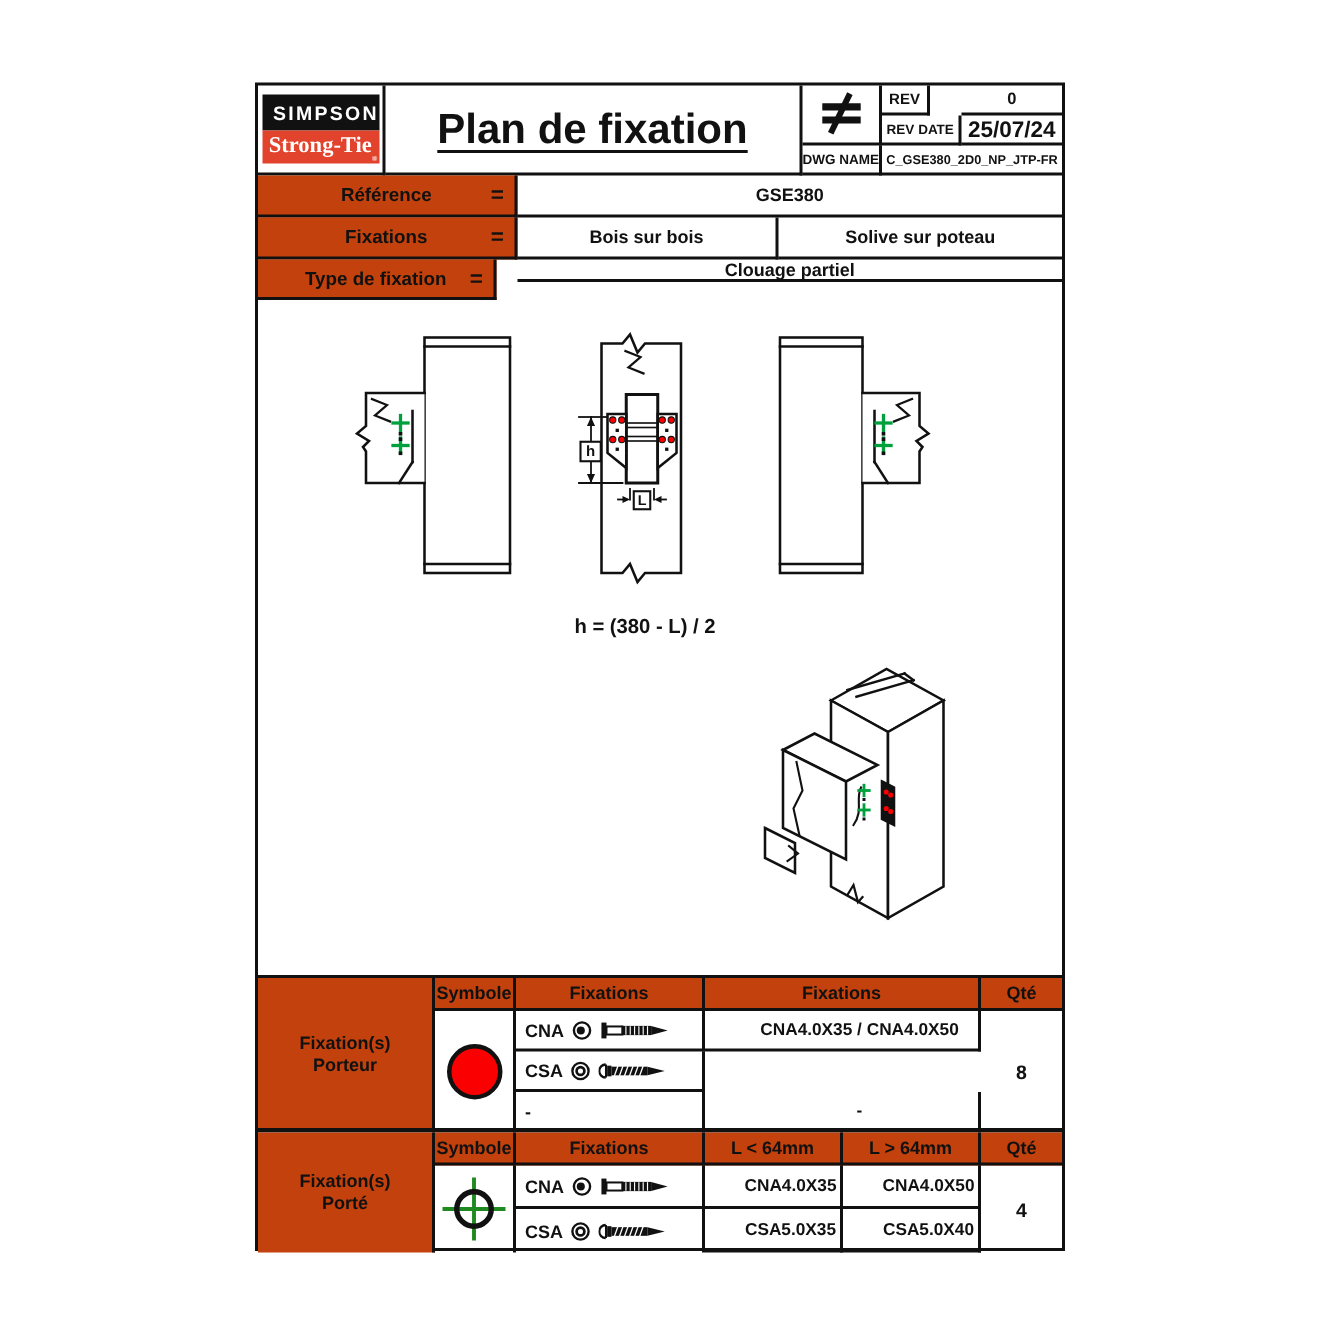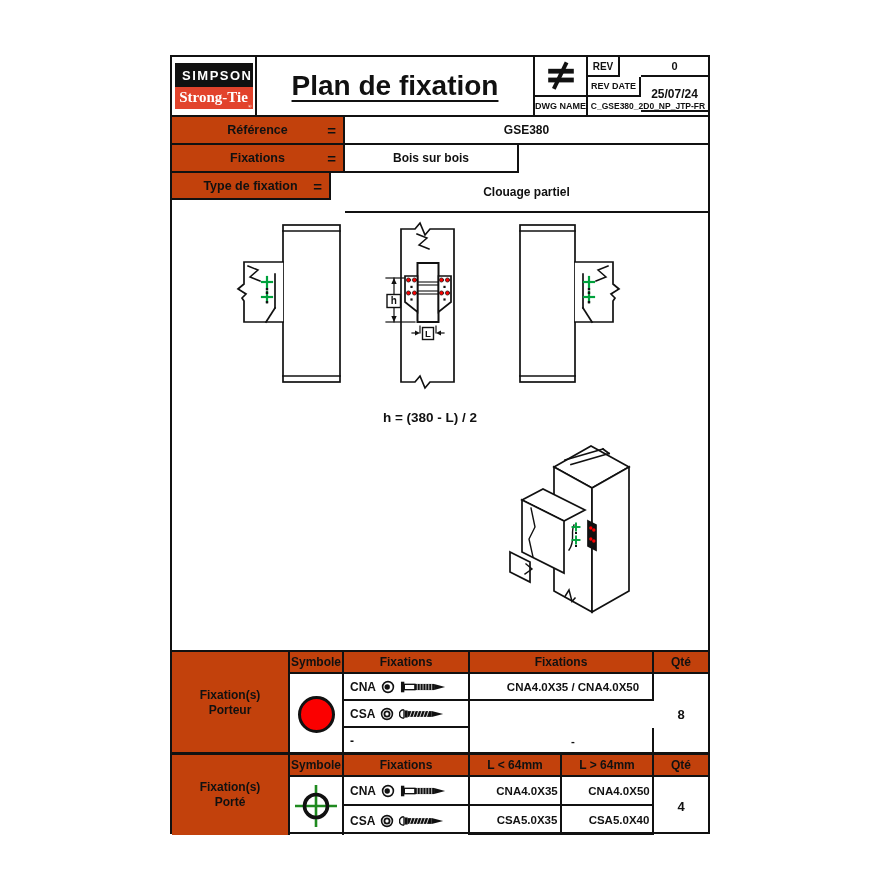--- a/index.html
+++ b/index.html
@@ -49,44 +49,45 @@
     <div class="cell bR bB" style="left:0;top:0;width:53px;height:40px;">
       <svg width="40" height="32" viewBox="0 0 48 40">
         <line x1="8" y1="14" x2="40" y2="14" stroke="#111" stroke-width="6"></line>
         <line x1="8" y1="25" x2="40" y2="25" stroke="#111" stroke-width="6"></line>
         <line x1="31" y1="3" x2="15" y2="36" stroke="#111" stroke-width="5"></line>
       </svg>
     </div>
     <div class="cell bR bB revtxt" style="left:53px;top:0;width:32px;height:20px;font-size:10px;">REV</div>
     <div class="cell bB revtxt" style="left:106px;top:0;width:67px;height:20px;font-size:11px;">0</div>
     <div class="cell bR bB revtxt" style="left:53px;top:20px;width:53px;height:20px;font-size:9px;">REV DATE</div>
-    <div class="cell bB revtxt" style="left:106px;top:20px;width:67px;height:35px;font-size:12px;">25/07/24</div>
+    <div class="cell bB revtxt" style="left:106px;top:20px;width:67px;height:20px;font-size:15px;">25/07/24</div>
     <div class="cell bR bB revtxt" style="left:0;top:40px;width:53px;height:20px;font-size:9px;">DWG NAME</div>
     <div class="cell bB revtxt" style="left:53px;top:40px;width:120px;height:20px;font-size:8.5px;">C_GSE380_2D0_NP_JTP-FR</div>
   </div>
 
   <div style="position:absolute;left:0;top:60px;width:536px;height:83px;">
 
     <div class="cell gray bR bB" style="left:0;top:0;width:173px;height:28px;">
       <span class="reflabel">Référence</span>
       <span class="eq">=</span>
     </div>
     <div class="cell bB refval" style="left:173px;top:0;width:363px;height:28px;">GSE380</div>
 
     <div class="cell gray bR bB" style="left:0;top:28px;width:173px;height:28px;">
       <span class="reflabel">Fixations</span>
       <span class="eq">=</span>
     </div>
     <div class="cell bB bR refval" style="left:173px;top:28px;width:174px;height:28px;">Bois sur bois</div>
+    <div class="cell bB refval" style="left:347px;top:28px;width:189px;height:28px;">Solive sur poteau</div>
 
     <div class="cell gray bR bB" style="left:0;top:56px;width:159px;height:27px;">
       <span class="reflabel">Type de fixation</span>
       <span class="eq">=</span>
     </div>
-    <div class="cell bB refval" style="left:173px;top:56px;width:363px;height:40px;">Clouage partiel</div>
+    <div class="cell bB refval" style="left:173px;top:56px;width:363px;height:15px;">Clouage partiel</div>
   </div>
 
   <div style="position:absolute;left:0;top:143px;width:536px;height:450px;">
     <svg width="536" height="450" viewBox="0 0 536 450">
       <g fill="#fff" stroke="#111" stroke-width="1.7" stroke-linejoin="miter" stroke-linecap="square">
 
         <g>
           <rect x="111" y="25" width="57" height="157"></rect>
           <line x1="111" y1="31" x2="168" y2="31"></line>
           <line x1="111" y1="176" x2="168" y2="176"></line>

